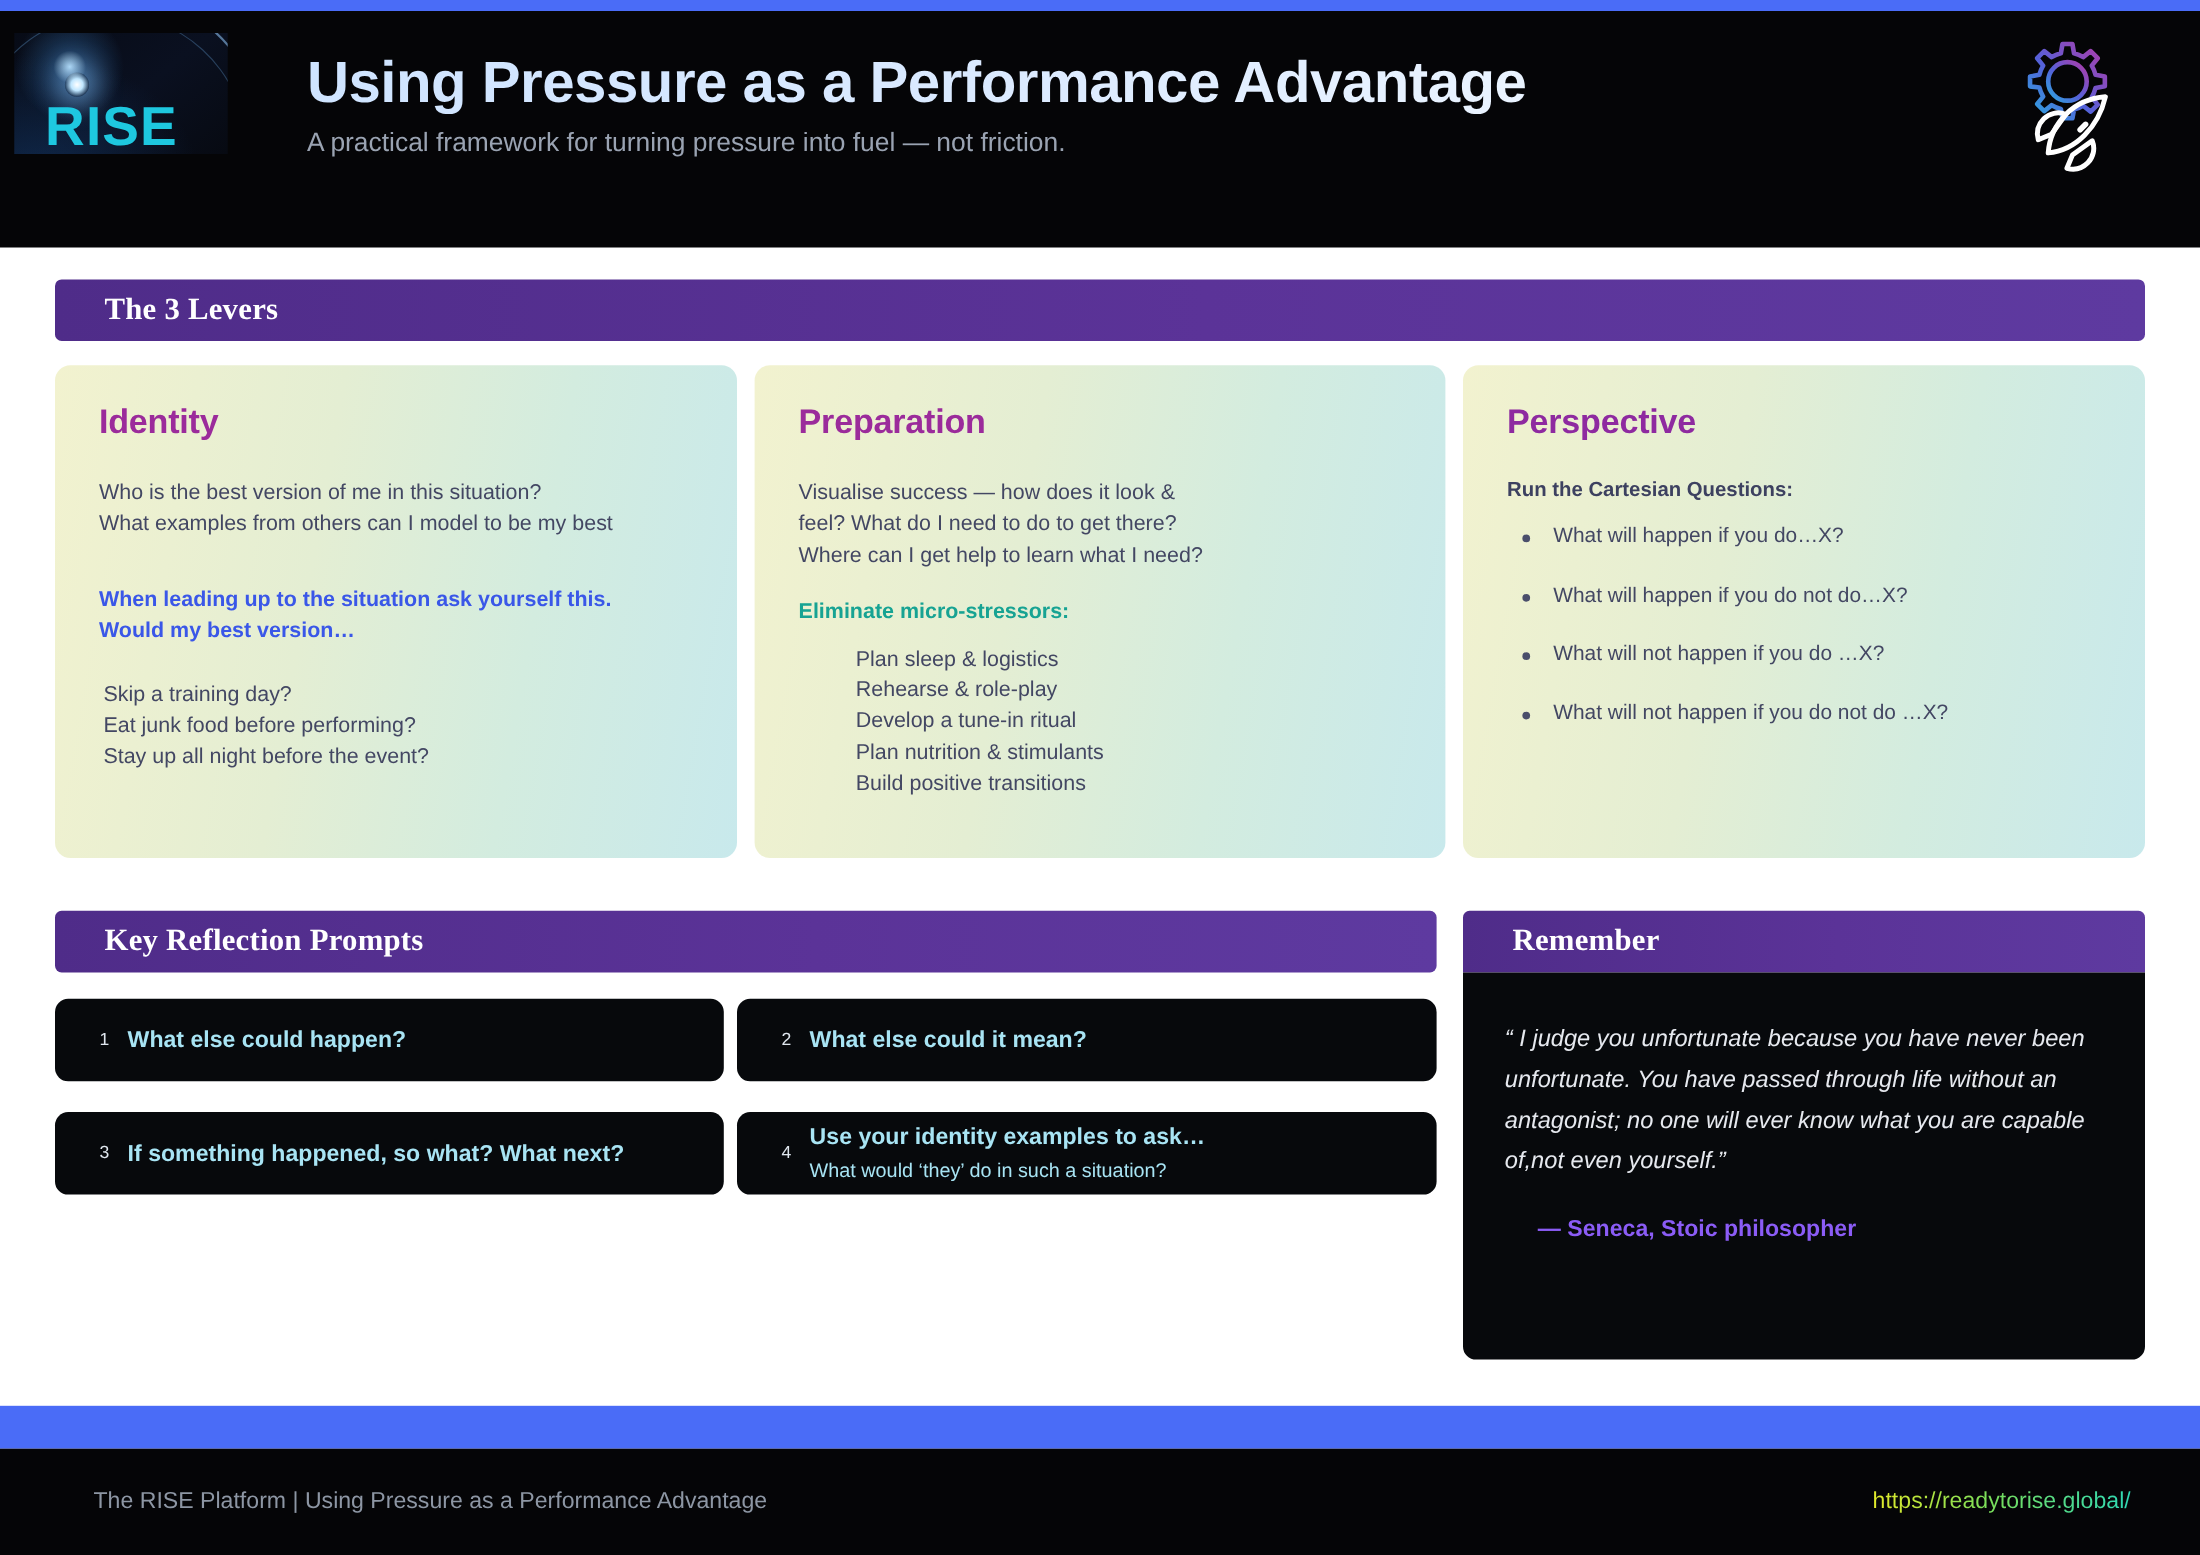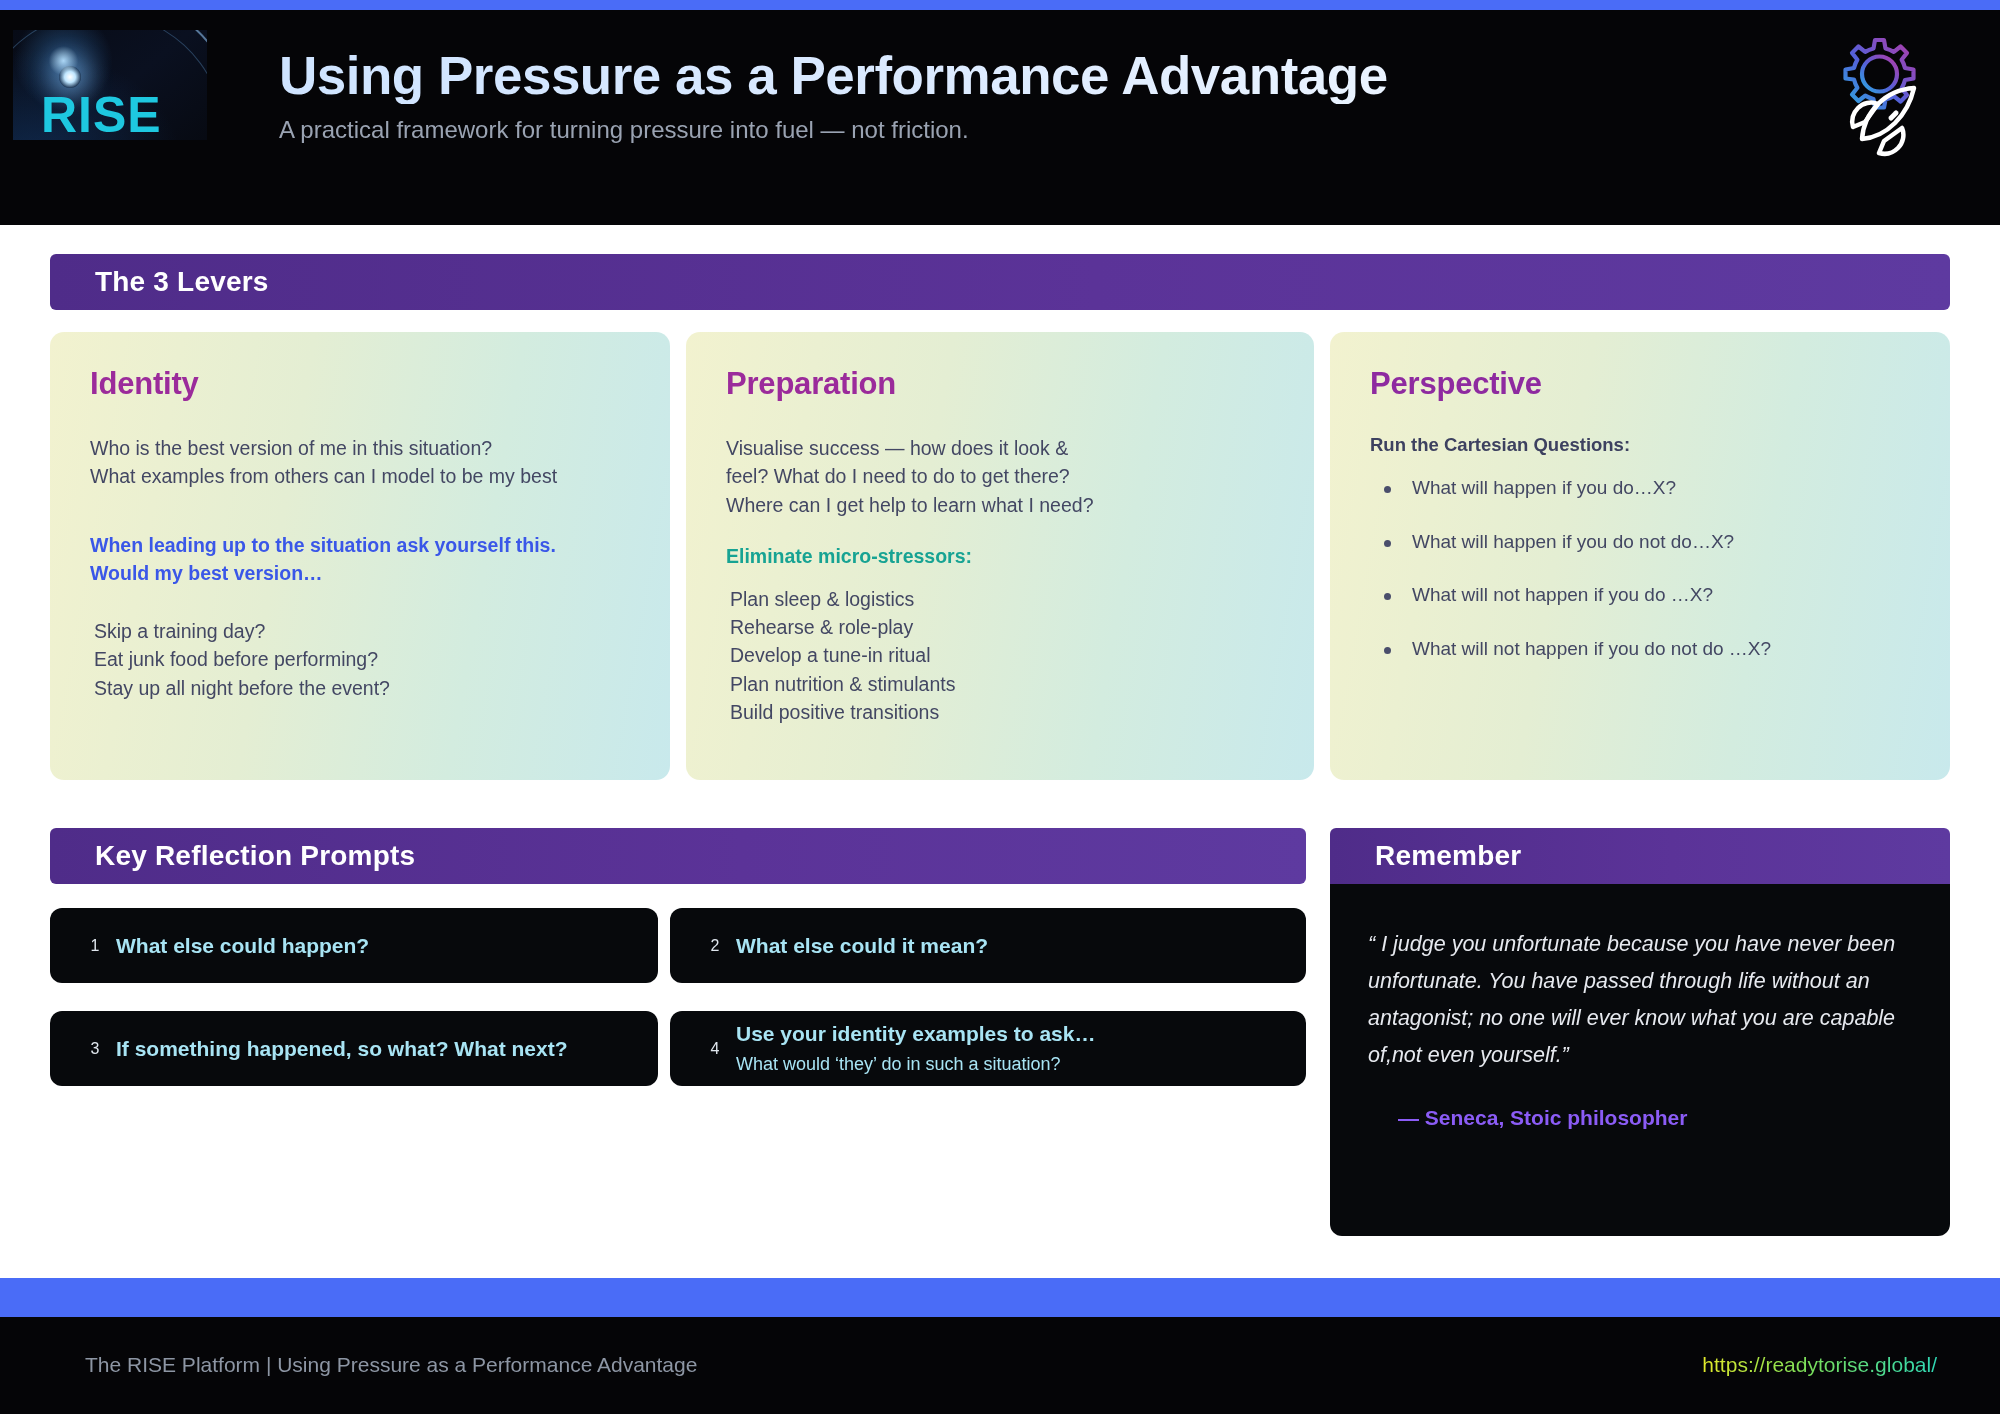--- a/index.html
+++ b/index.html
@@ -62,21 +62,21 @@
   }
   .subtitle { margin-top:12px; font-size:24px; color:#9aa3b2; font-weight:400; }
   .header-icon { position:absolute; right:58px; top:22px; width:130px; height:125px; }
 
   
   .bar {
     background:linear-gradient(90deg,#4f2c89 0%,#5b3398 55%,#5e3aa0 100%);
     color:#ffffff; border-radius:6px;
     display:flex; align-items:center;
   }
-  .bar-label { font-size:28px; font-weight:700; padding-left:45px; letter-spacing:0.2px; }
+  .bar-label { font-size:28px; font-weight:700; padding-left:45px; letter-spacing:0.2px;font-family:Liberation Serif, serif; }
 
   #levers-bar { position:absolute; left:50px; top:254px; width:1900px; height:56px; }
 
   
   .lever-card {
     position:absolute; top:332px; height:448px;
     border-radius:14px;
     background:linear-gradient(100deg,#f2f2cf 0%,#e4eed3 38%,#d3ecdf 68%,#c8e9ec 100%);
     padding:34px 40px 0 40px;
   }
@@ -96,21 +96,21 @@
   }
   .lever-sublist {
     margin-top:30px; font-size:19.5px; line-height:1.45; color:#434763;
     padding-left:4px;
   }
   .lever-sublist div { white-space:nowrap; }
   .eliminate-head {
     margin-top:26px; font-size:19.5px; font-weight:700; color:#17a393;
   }
   .prep-list { margin-top:17px; font-size:19.5px; line-height:1.45; color:#434763; padding-left:4px; }
-  .prep-list div { white-space:nowrap; }
+  .prep-list div { white-space:nowrap;margin-left:48px; }
 
   .run-cartesian { font-size:18.5px; font-weight:700; color:#3d4160; margin-top:22px; }
   .cart-list { margin-top:20px; list-style:none; }
   .cart-list li {
     position:relative; font-size:19px; color:#434763;
     padding-left:42px; margin-bottom:29px; line-height:1.3;
   }
   .cart-list li::before {
     content:""; position:absolute; left:14px; top:10px;
     width:7px; height:7px; border-radius:50%; background:#4a4e6b;

